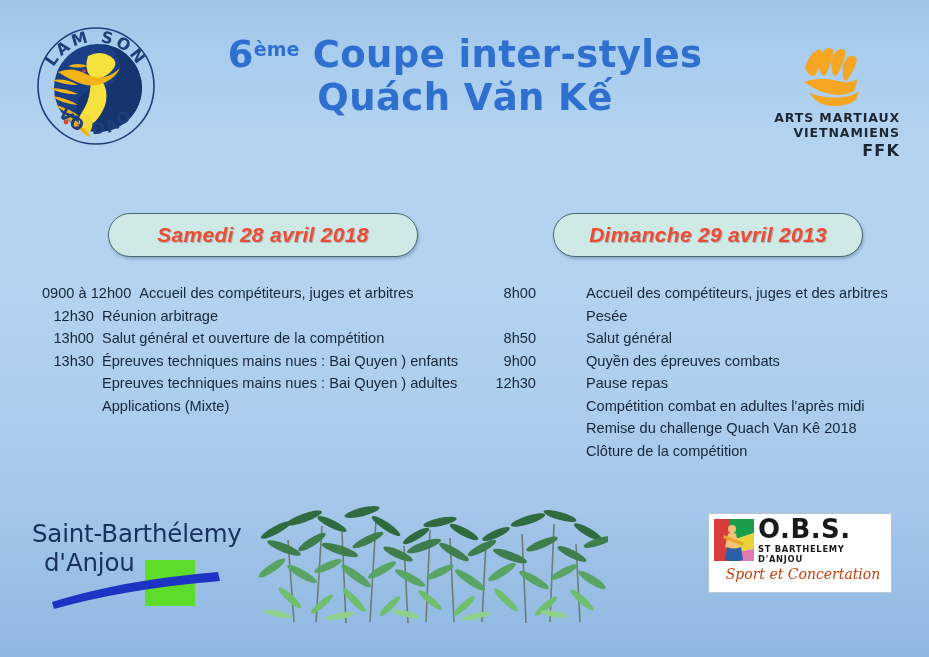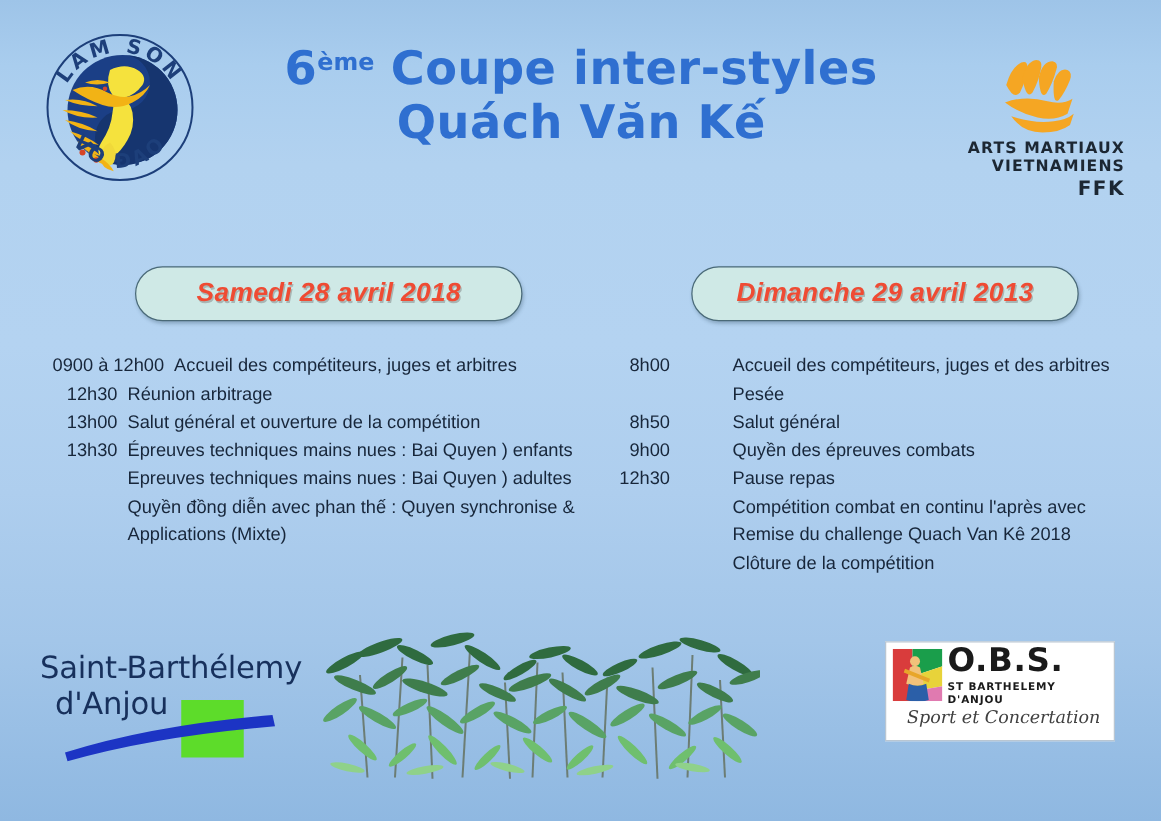--- a/index.html
+++ b/index.html
@@ -207,21 +207,21 @@
   }
   .obs-slogan {
     position: absolute;
     left: 10px;
     top: 52px;
     width: 168px;
     text-align: center;
     font-family: "DejaVu Serif", serif;
     font-style: italic;
     font-size: 14px;
-    color: #404040;
+    color: #c2410c;
   }
 </style>
 </head>
 <body>
 
 <div id="poster">
 
   <div class="lamson">
     <svg width="136" height="136" viewBox="0 0 136 136">
       <defs>
@@ -310,24 +310,20 @@
     <div class="row">
       <span class="time">13h30</span>
       <span class="desc">Épreuves techniques mains nues : Bai Quyen ) enfants</span>
     </div>
     <div class="row">
       <span class="time"></span>
       <span class="desc">Epreuves techniques mains nues : Bai Quyen ) adultes</span>
     </div>
     <div class="row">
       <span class="time"></span>
-      <span class="desc">Quyền đồng diễn avec phan thế : Quyen synchronise &amp;</span>
-    </div>
-    <div class="row">
-      <span class="time"></span>
       <span class="desc">Applications (Mixte)</span>
     </div>
   </div>
 
   <div class="sched sched-right">
     <div class="row">
       <span class="time">8h00</span>
       <span class="desc">Accueil des compétiteurs, juges et des arbitres</span>
     </div>
     <div class="row">
@@ -341,21 +337,21 @@
     <div class="row">
       <span class="time">9h00</span>
       <span class="desc">Quyền des épreuves combats</span>
     </div>
     <div class="row">
       <span class="time">12h30</span>
       <span class="desc">Pause repas</span>
     </div>
     <div class="row">
       <span class="time"></span>
-      <span class="desc">Compétition combat en continu l'après avec</span>
+      <span class="desc">Compétition combat en adultes l'après midi</span>
     </div>
     <div class="row">
       <span class="time"></span>
       <span class="desc"> Remise du challenge Quach Van Kê 2018</span>
     </div>
     <div class="row">
       <span class="time"></span>
       <span class="desc"> Clôture de la compétition</span>
     </div>
   </div>

